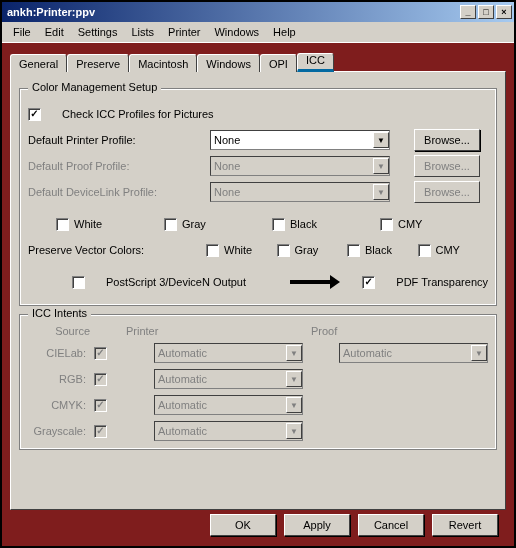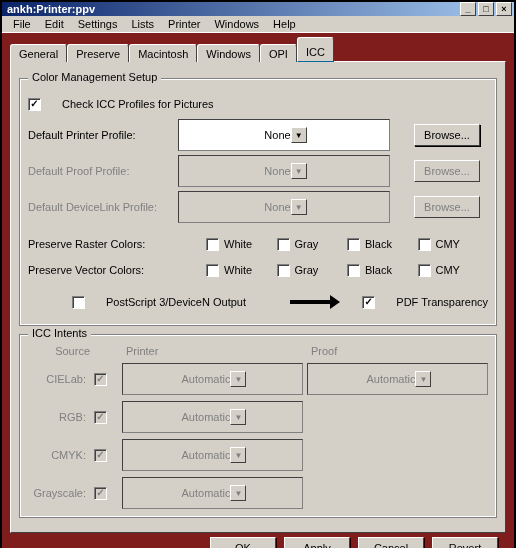--- a/index.html
+++ b/index.html
@@ -77,26 +77,26 @@
     border-top-color: #fff;
     padding: 3px 8px 2px 8px;
     margin-right: 0;
     background: #d4d0c8;
     border-radius: 3px 3px 0 0;
     position: relative;
     top: 1px;
     cursor: default;
   }
   .tab.active {
-    padding-top: 8px;
+    padding-top: 0;
     padding-bottom: 3px;
     top: 1px;
     z-index: 3;
     background: #d4d0c8;
-    border-bottom: 1px solid #0369a1;
+    border-bottom: 3px solid #0369a1;
   }
   .tabpanel {
     border: 1px solid #fff;
     border-right-color: #404040;
     border-bottom-color: #404040;
     padding: 8px;
     flex: 1;
     background: #d4d0c8;
   }
   .groupbox {
@@ -137,27 +137,28 @@
     flex-shrink: 0;
   }
   .checkbox.checked::after { content: "✓"; color: #000; font-weight: bold; line-height: 1; }
   .checkbox.disabled { background: #d4d0c8; }
   .checkbox.disabled.checked::after { color: #808080; }
   .select {
     background: #fff;
     border: 1px solid #808080;
     border-top-color: #404040;
     border-left-color: #404040;
-    height: 32px;
+    height: 20px;
     display: flex;
     align-items: center;
     flex: 1;
     padding-left: 3px;
-    justify-content: center;
+    justify-content: space-between;
     min-width: 0;
+    margin-left: 32px;
   }
   .select.disabled { background: #d4d0c8; color: #808080; }
   .select .arrowbtn {
     width: 16px; height: 16px;
     background: #d4d0c8;
     border: 1px solid #fff;
     border-right-color: #404040;
     border-bottom-color: #404040;
     display: flex;
     align-items: center;
@@ -292,21 +293,20 @@
           <div class="select disabled">
             <span>None</span>
             <span class="arrowbtn">▼</span>
           </div>
           <div class="browse-col"><div class="btn disabled">
                 <span>Browse...</span>
               </div></div>
         </div>
 
         <div class="row profile" style="margin-top:10px;">
-          <span class="label">Preserve Raster Colors:</span>
           <div class="color-opts">
             <div class="color-opt">
                 <span class="checkbox"></span>
                 <span>White</span>
               </div>
             <div class="color-opt">
                 <span class="checkbox"></span>
                 <span>Gray</span>
               </div>
             <div class="color-opt">

